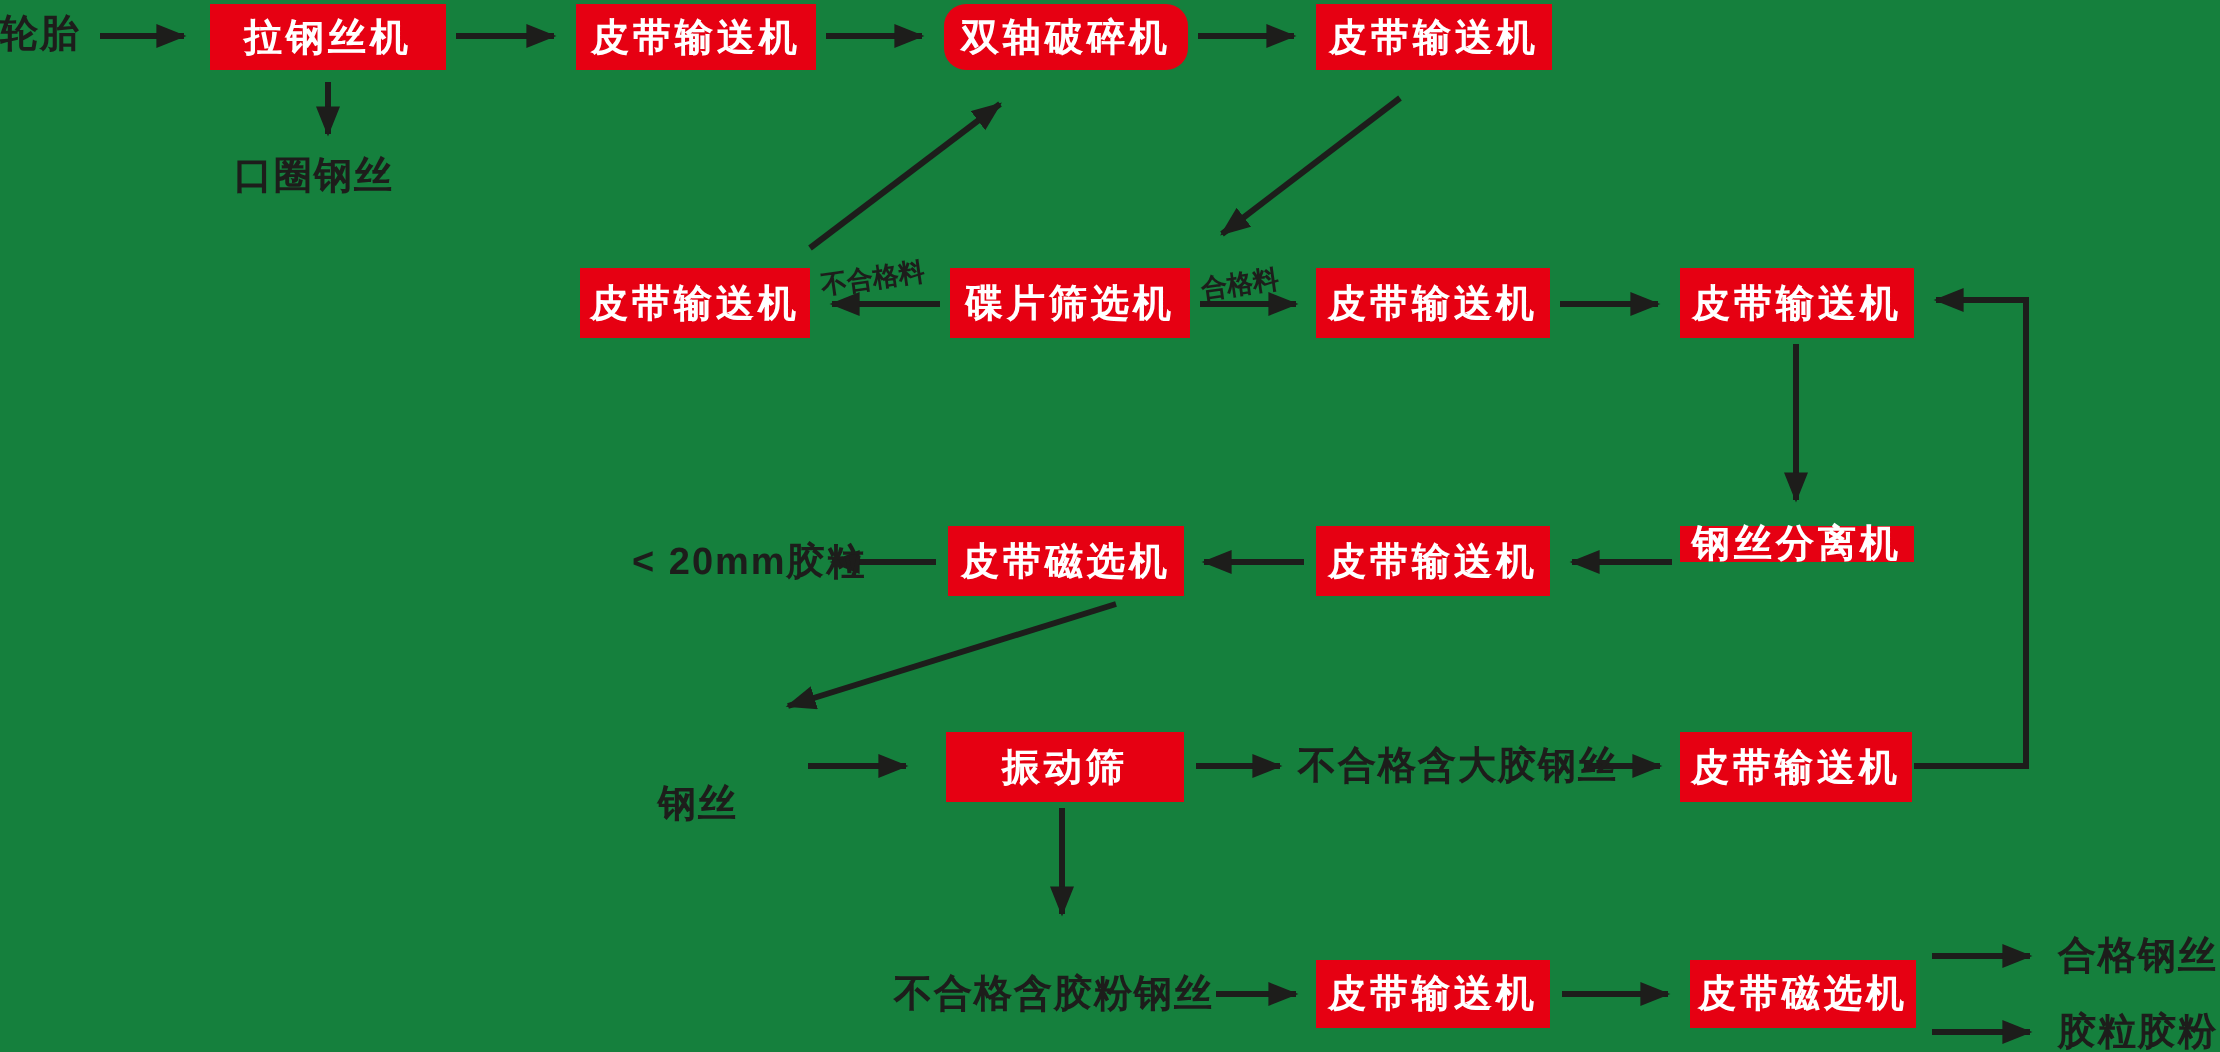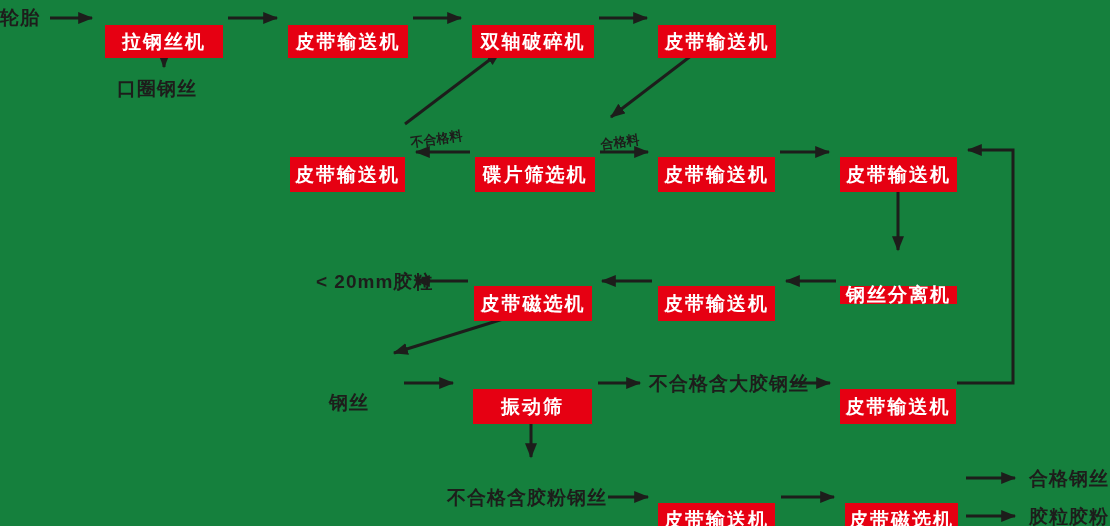--- a/index.html
+++ b/index.html
@@ -3,21 +3,21 @@
 <meta charset="utf-8">
 <style>
   html,body{margin:0;padding:0;background:#ffffff;}
   .stage{
     position:relative;width:1110px;height:526px;background:#15803d;overflow:hidden;
     font-family:"Liberation Sans",sans-serif;color:#1d1d1b;
   }
   .box{
     position:absolute;background:#e60012;color:#ffffff;
     font-weight:bold;font-size:19px;letter-spacing:2px;
-    display:flex;align-items:center;justify-content:center;white-space:nowrap;margin-top:23px;
+    display:flex;align-items:center;justify-content:center;white-space:nowrap;
   }
   .txt{
     position:absolute;color:#1d1d1b;font-weight:bold;font-size:19px;
     letter-spacing:1px;white-space:nowrap;line-height:22px;
   }
   .lbl{
     position:absolute;color:#1d1d1b;font-size:13px;font-weight:bold;
     white-space:nowrap;transform:rotate(-8deg);transform-origin:left bottom;
   }
   svg.arrows{position:absolute;left:0;top:0;width:1110px;height:526px;pointer-events:none;}
@@ -64,21 +64,21 @@
       <line x1="608" y1="497" x2="648" y2="497" marker-end="url(#ah)"></line>
       <line x1="781" y1="497" x2="834" y2="497" marker-end="url(#ah)"></line>
       <line x1="966" y1="478" x2="1015" y2="478" marker-end="url(#ah)"></line>
       <line x1="966" y1="516" x2="1015" y2="516" marker-end="url(#ah)"></line>
     </g>
   </svg>
 
   <div class="txt" style="left:0px;top:7px;">轮胎</div>
   <div class="box" style="left:105px;top:2px;width:118px;height:33px;">拉钢丝机</div>
   <div class="box" style="left:288px;top:2px;width:120px;height:33px;">皮带输送机</div>
-  <div class="box" style="left:472px;top:2px;width:122px;height:33px;">双轴破碎机</div>
+  <div class="box" style="left:472px;top:2px;width:122px;height:33px;border-radius:11px;">双轴破碎机</div>
   <div class="box" style="left:658px;top:2px;width:118px;height:33px;">皮带输送机</div>
   <div class="txt" style="left:117px;top:78px;">口圈钢丝</div>
 
   <div class="box" style="left:290px;top:134px;width:115px;height:35px;">皮带输送机</div>
   <div class="lbl" style="left:412px;top:134px;">不合格料</div>
   <div class="box" style="left:475px;top:134px;width:120px;height:35px;">碟片筛选机</div>
   <div class="lbl" style="left:602px;top:136px;">合格料</div>
   <div class="box" style="left:658px;top:134px;width:117px;height:35px;">皮带输送机</div>
   <div class="box" style="left:840px;top:134px;width:117px;height:35px;">皮带输送机</div>
 

